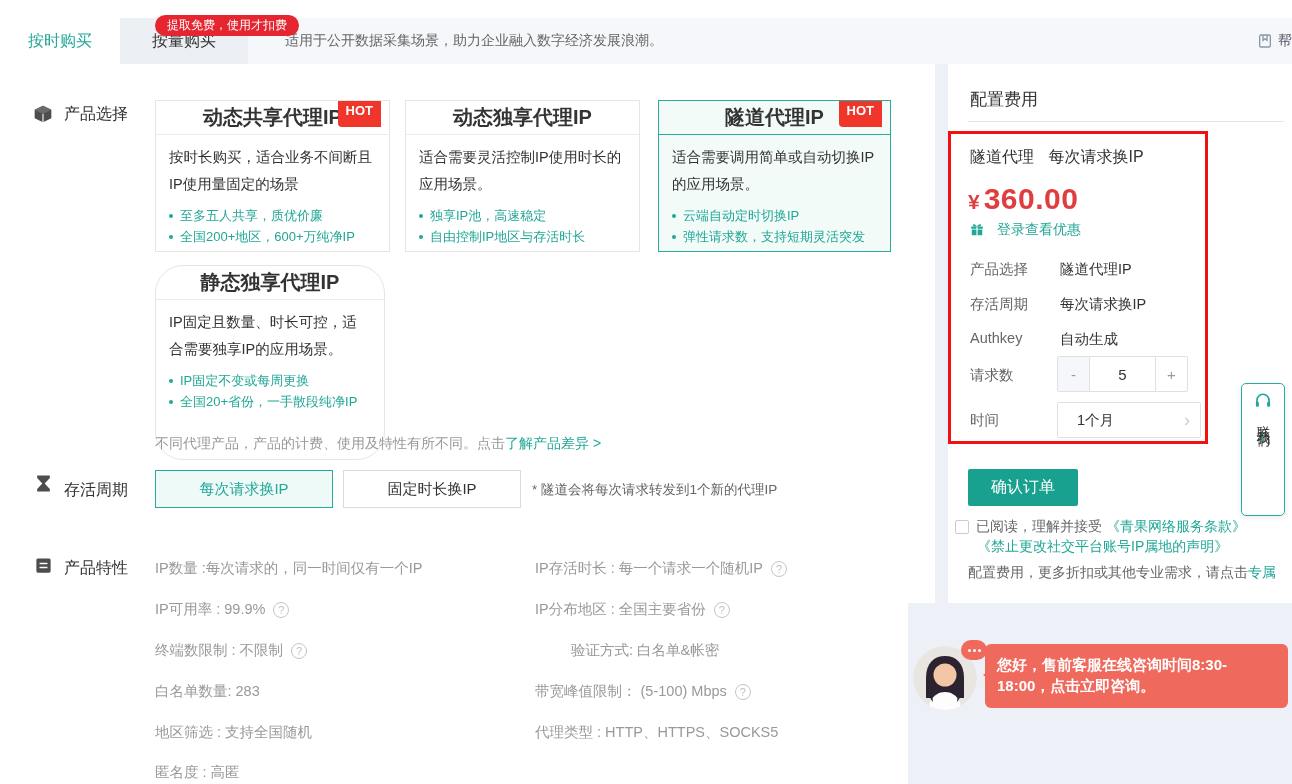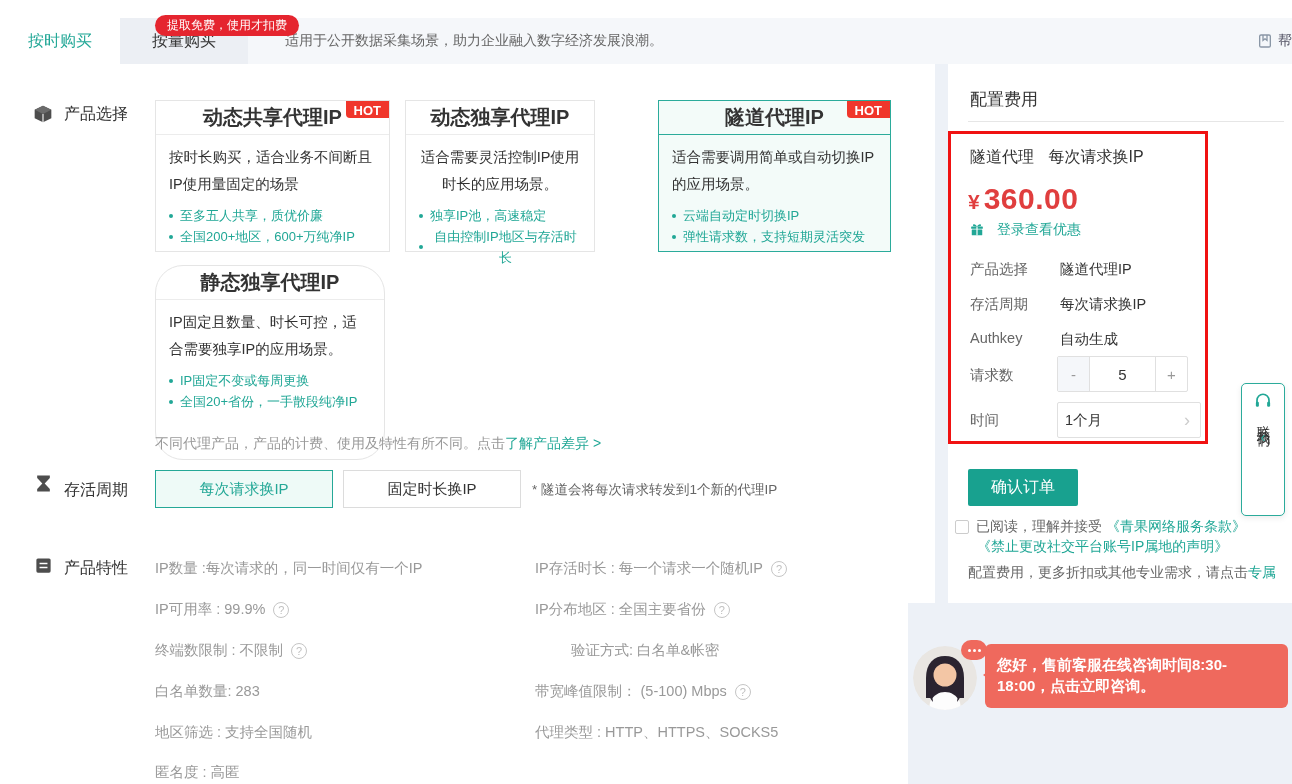--- a/index.html
+++ b/index.html
@@ -23,22 +23,22 @@
   
   .sec-label { position:absolute; font-size:16px; font-weight:500; color:#333; }
   .sec-icon { position:absolute; width:20px; height:20px; }
 
   
   .card { position:absolute; background:#fff; border:1px solid #e5e5e5; cursor:pointer; }
   .card.selected { border:1px solid #2bab9b; background:#f3fbf9; }
   .card-title { height:34px; border-bottom:1px solid #ececec; display:flex; align-items:center;
                 justify-content:center; font-size:20px; font-weight:700; color:#333; }
   .card.selected .card-title { border-bottom-color:#2bab9b; }
-  .hot { position:absolute; top:0; right:0; background:#f0362b; color:#fff; font-weight:bold;
-         font-size:13px; padding:2px 8px 0; border-radius:0 0 0 4px; }
+  .hot { position:absolute; top:0; right:8px; background:#f0362b; color:#fff; font-weight:bold;
+         font-size:13px; padding:2px 8px 9px; border-radius:0 0 0 4px; }
   .card-desc { padding:9px 13px 0; font-size:14.5px; line-height:27px; color:#333; }
   .card-points { list-style:none; padding:7px 13px 0; }
   .card-points li { font-size:13px; color:#21a796; line-height:21px; display:flex; align-items:center; }
   .dot { width:4px; height:4px; border-radius:50%; background:#21a796; margin-right:7px; flex:0 0 4px; }
 
   .note-line { position:absolute; font-size:14px; color:#999; }
   .link { color:#21a796; cursor:pointer; }
 
   
   .opt-btn { position:absolute; width:178px; height:38px; display:flex; align-items:center; justify-content:center;
@@ -67,21 +67,21 @@
   .f-label { position:absolute; left:970px; font-size:14.5px; color:#666; }
   .f-value { position:absolute; left:1060px; font-size:14.5px; color:#333; }
   .stepper { position:absolute; left:1057px; top:356px; width:131px; height:36px; display:flex;
              border:1px solid #e0e0e0; border-radius:2px; background:#fff; }
   .step-btn { width:32px; display:flex; align-items:center; justify-content:center; font-size:15px;
               color:#999; cursor:pointer; }
   .step-minus { background:#f5f7fa; border-right:1px solid #e0e0e0; }
   .step-plus  { border-left:1px solid #e0e0e0; }
   .step-val { flex:1; display:flex; align-items:center; justify-content:center; font-size:15px; color:#333; }
   .dropdown { position:absolute; left:1057px; top:402px; width:144px; height:36px; border:1px solid #e0e0e0;
-              border-radius:2px; background:#fff; display:flex; align-items:center; padding:0 10px 0 7px;
+              border-radius:2px; background:#fff; display:flex; align-items:center; padding:0 10px 0 19px;
               font-size:14.5px; color:#333; cursor:pointer; }
   .dropdown .chev { margin-left:auto; color:#ccc; font-size:18px; }
   .confirm-btn { position:absolute; left:968px; top:469px; width:110px; height:37px; background:#18a18f;
                  color:#fff; font-size:16px; border:none; border-radius:2px; cursor:pointer; }
   .checkbox { position:absolute; left:955px; top:520px; width:14px; height:14px; border:1px solid #ccc;
               border-radius:2px; background:#fff; cursor:pointer; }
   .agree1 { position:absolute; left:976px; top:518px; font-size:14px; color:#666; white-space:nowrap; }
   .agree2 { position:absolute; left:977px; top:538px; font-size:14px; white-space:nowrap; }
   .upsell { position:absolute; left:968px; top:564px; width:324px; font-size:14px; color:#666;
             white-space:nowrap; overflow:hidden; }
@@ -143,21 +143,21 @@
         <span class="dot"></span>
         <span>至多五人共享，质优价廉</span>
       </li>
     <li>
         <span class="dot"></span>
         <span>全国200+地区，600+万纯净IP</span>
       </li>
   </ul>
 </div>
 
-<div class="card" style="left:405px; top:100px; width:190px; height:152px;text-align:center;">
+<div class="card" style="left:405px; top:100px; width:235px; height:152px;">
   <div class="card-title">动态独享代理IP</div>
   <div class="card-desc">适合需要灵活控制IP使用时长的应用场景。</div>
   <ul class="card-points">
     <li>
         <span class="dot"></span>
         <span>独享IP池，高速稳定</span>
       </li>
     <li>
         <span class="dot"></span>
         <span>自由控制IP地区与存活时长</span>

